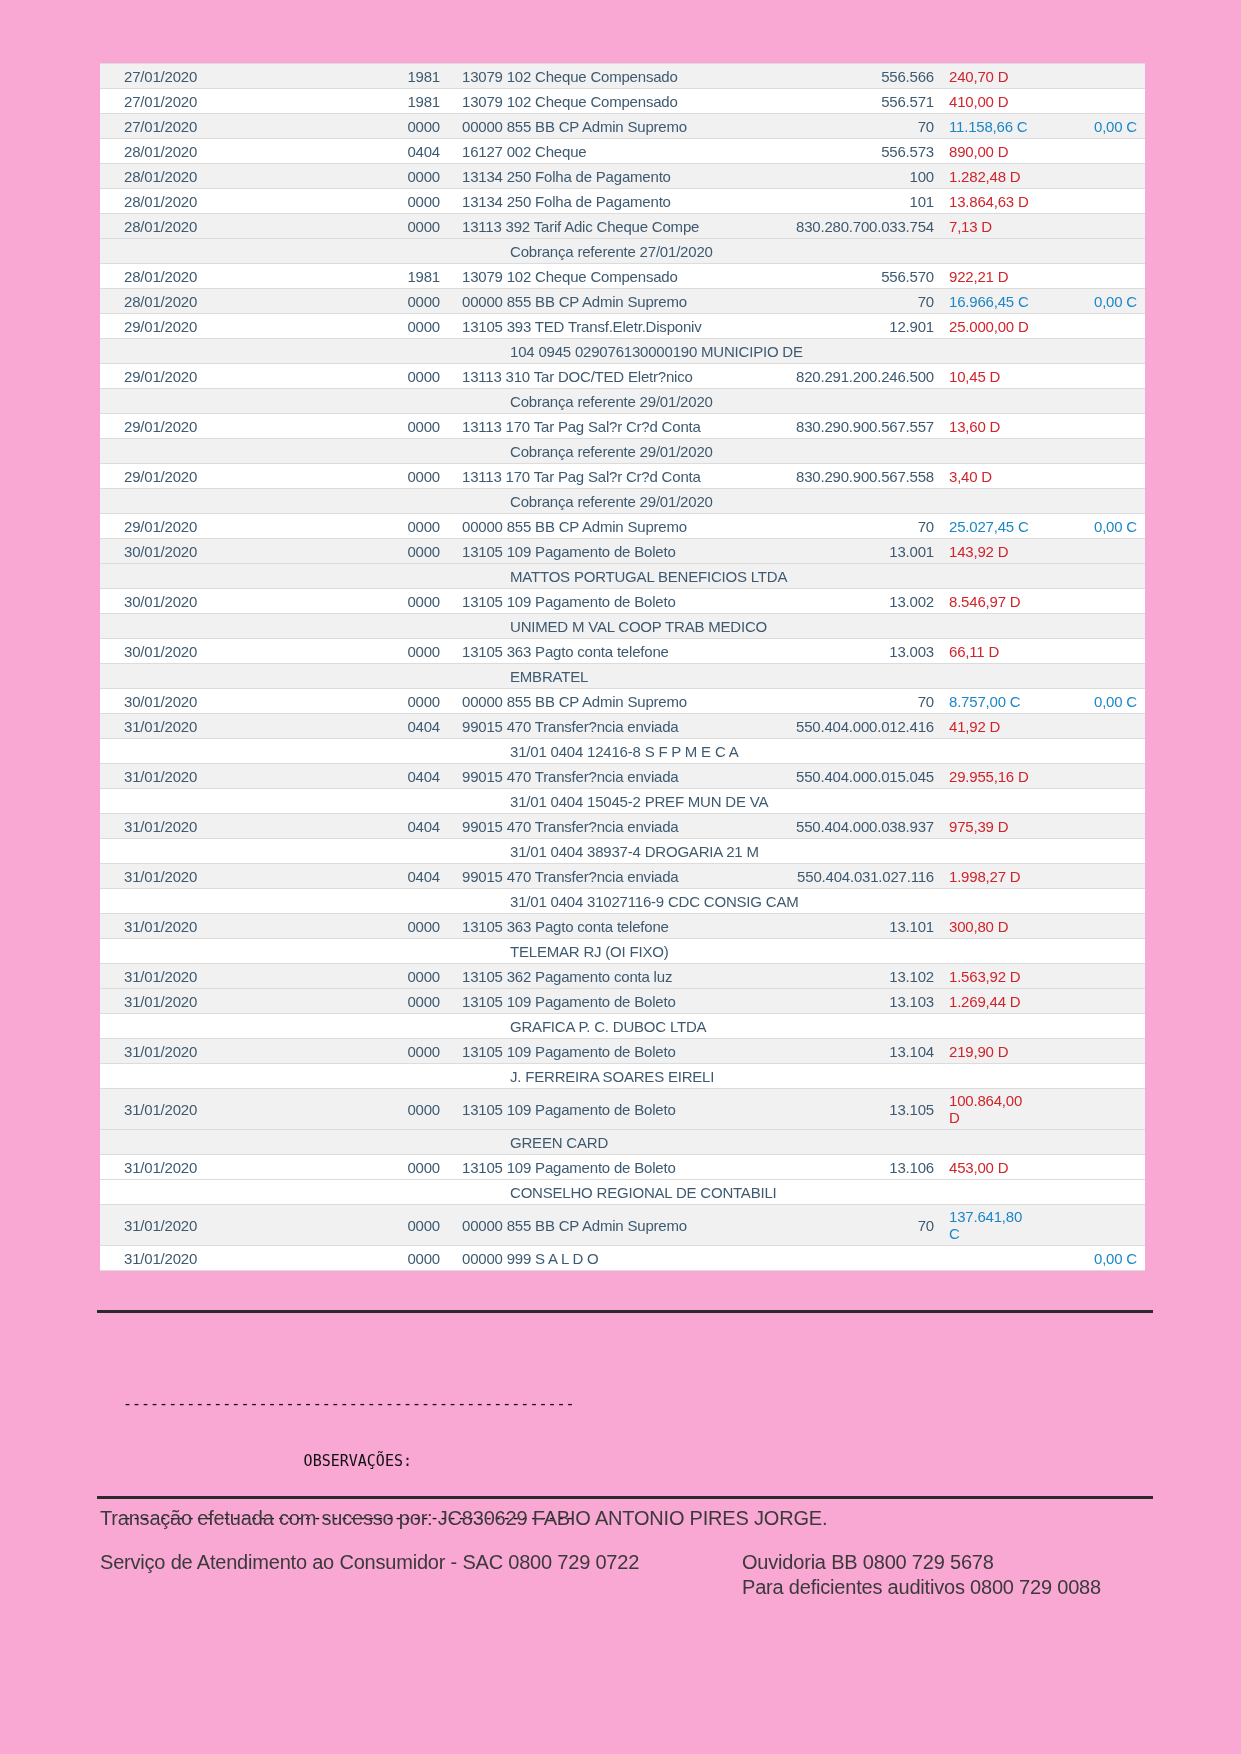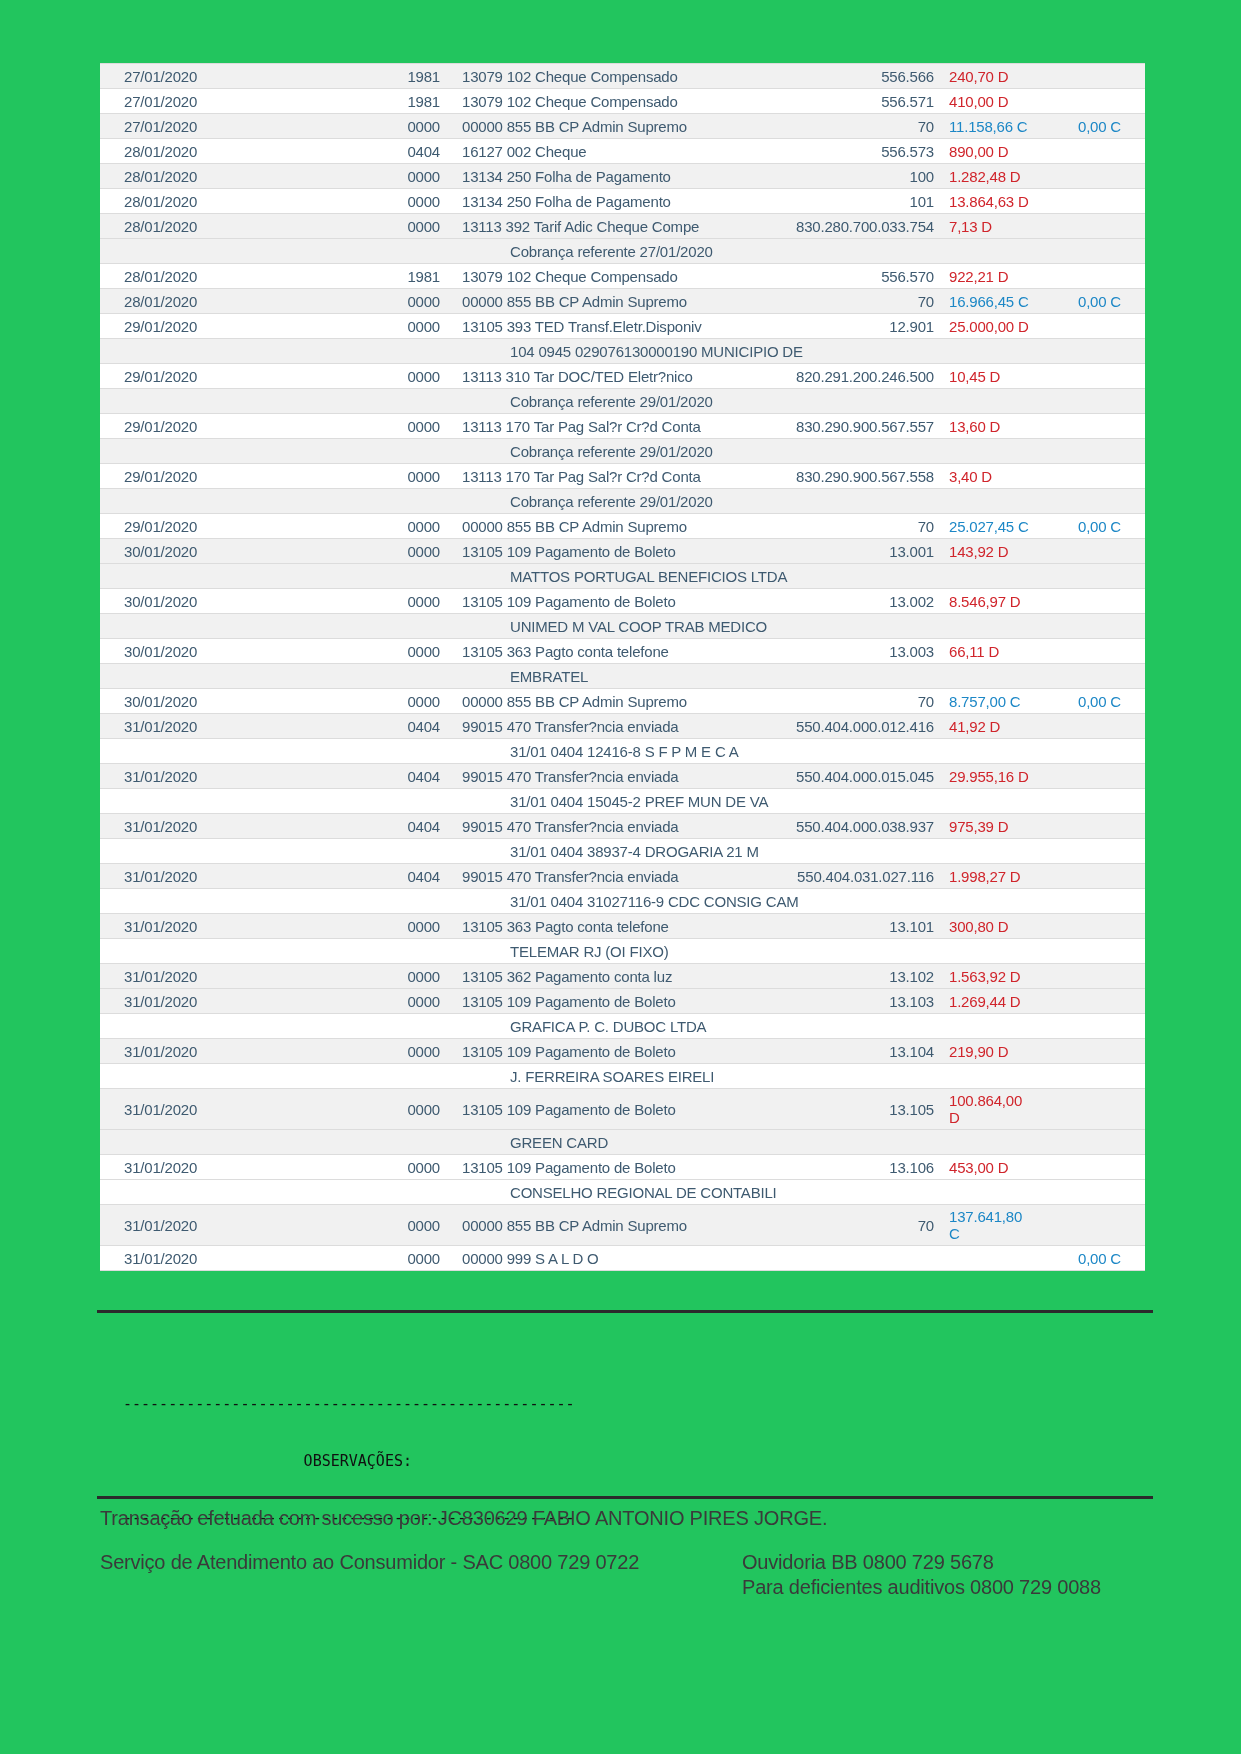--- a/index.html
+++ b/index.html
@@ -1,20 +1,20 @@
 <!DOCTYPE html>
 <html style="--text: #3E5A70; --debit: #D0242B; --credit: #1C87C6; --shade: #F1F1F1; --hairline: #DCDCDC; --rule: #2B2B2B; --footer: #3A3A3A;"><head>
 <meta charset="utf-8">
 <style>
   html,body{margin:0;padding:0;background:#ffffff;}
   .page{
     position:relative;
     width:1241px;
     height:1754px;
-    background:#22c55e;
+    background:#f9a8d4;
     font-family:"Liberation Sans","DejaVu Sans",sans-serif;
     letter-spacing:-0.2px;
     overflow:hidden;
   }
   
   .tbl{
     position:absolute;
     left:100px;
     top:63px;
     width:1045px;
@@ -37,21 +37,21 @@
     padding-top:3px;
     padding-bottom:3px;
     white-space:nowrap;
     overflow:hidden;
   }
   .c-date  {width:160px;padding-left:24px;text-align:left;}
   .c-ag    {width:180px;text-align:right;}
   .c-det   {width:272px;padding-left:22px;text-align:left;}
   .c-doc   {width:222px;text-align:right;}
   .c-val   {width:86px;margin-left:15px;text-align:left;white-space:normal;}
-  .c-sal   {width:110px;padding-right:24px;text-align:right;}
+  .c-sal   {width:110px;padding-right:8px;text-align:right;}
   .c-cont  {width:100%;padding-left:410px;text-align:left;}
   .debit {color:var(--debit);}
   .credit{color:var(--credit);}
   
   .rule{
     position:absolute;
     left:97px;
     width:1056px;
     height:3px;
     background:var(--rule);

